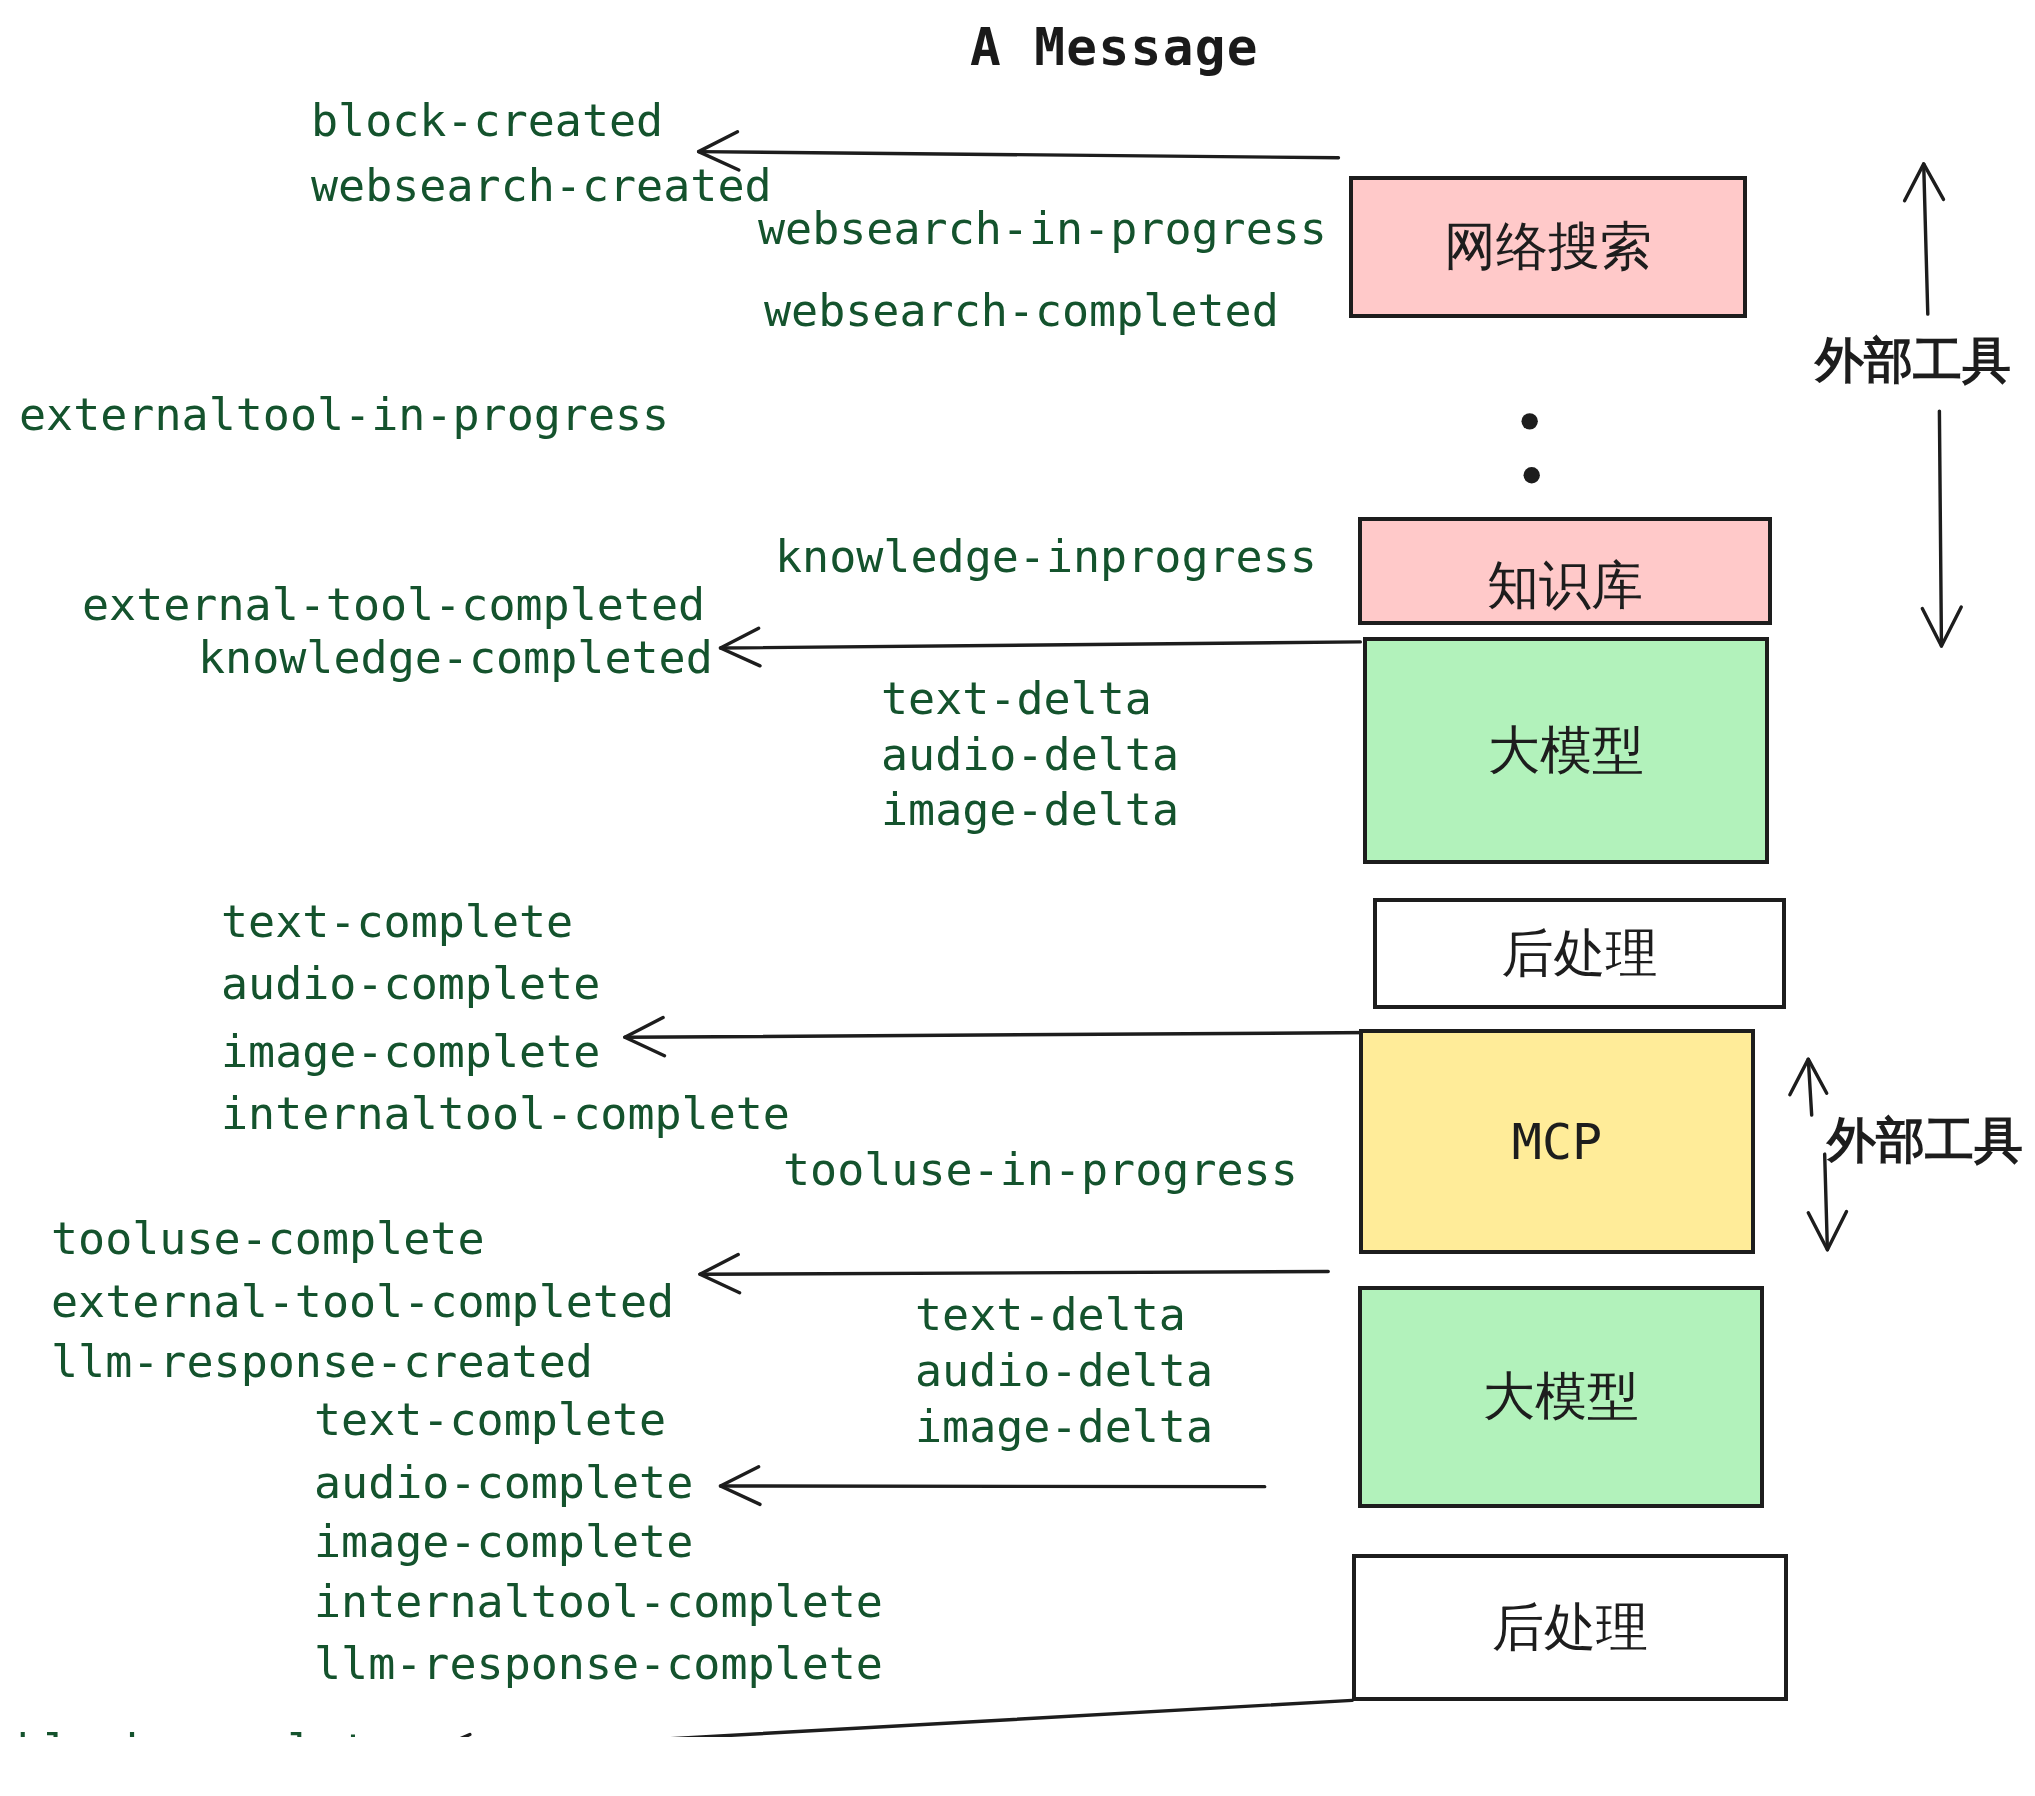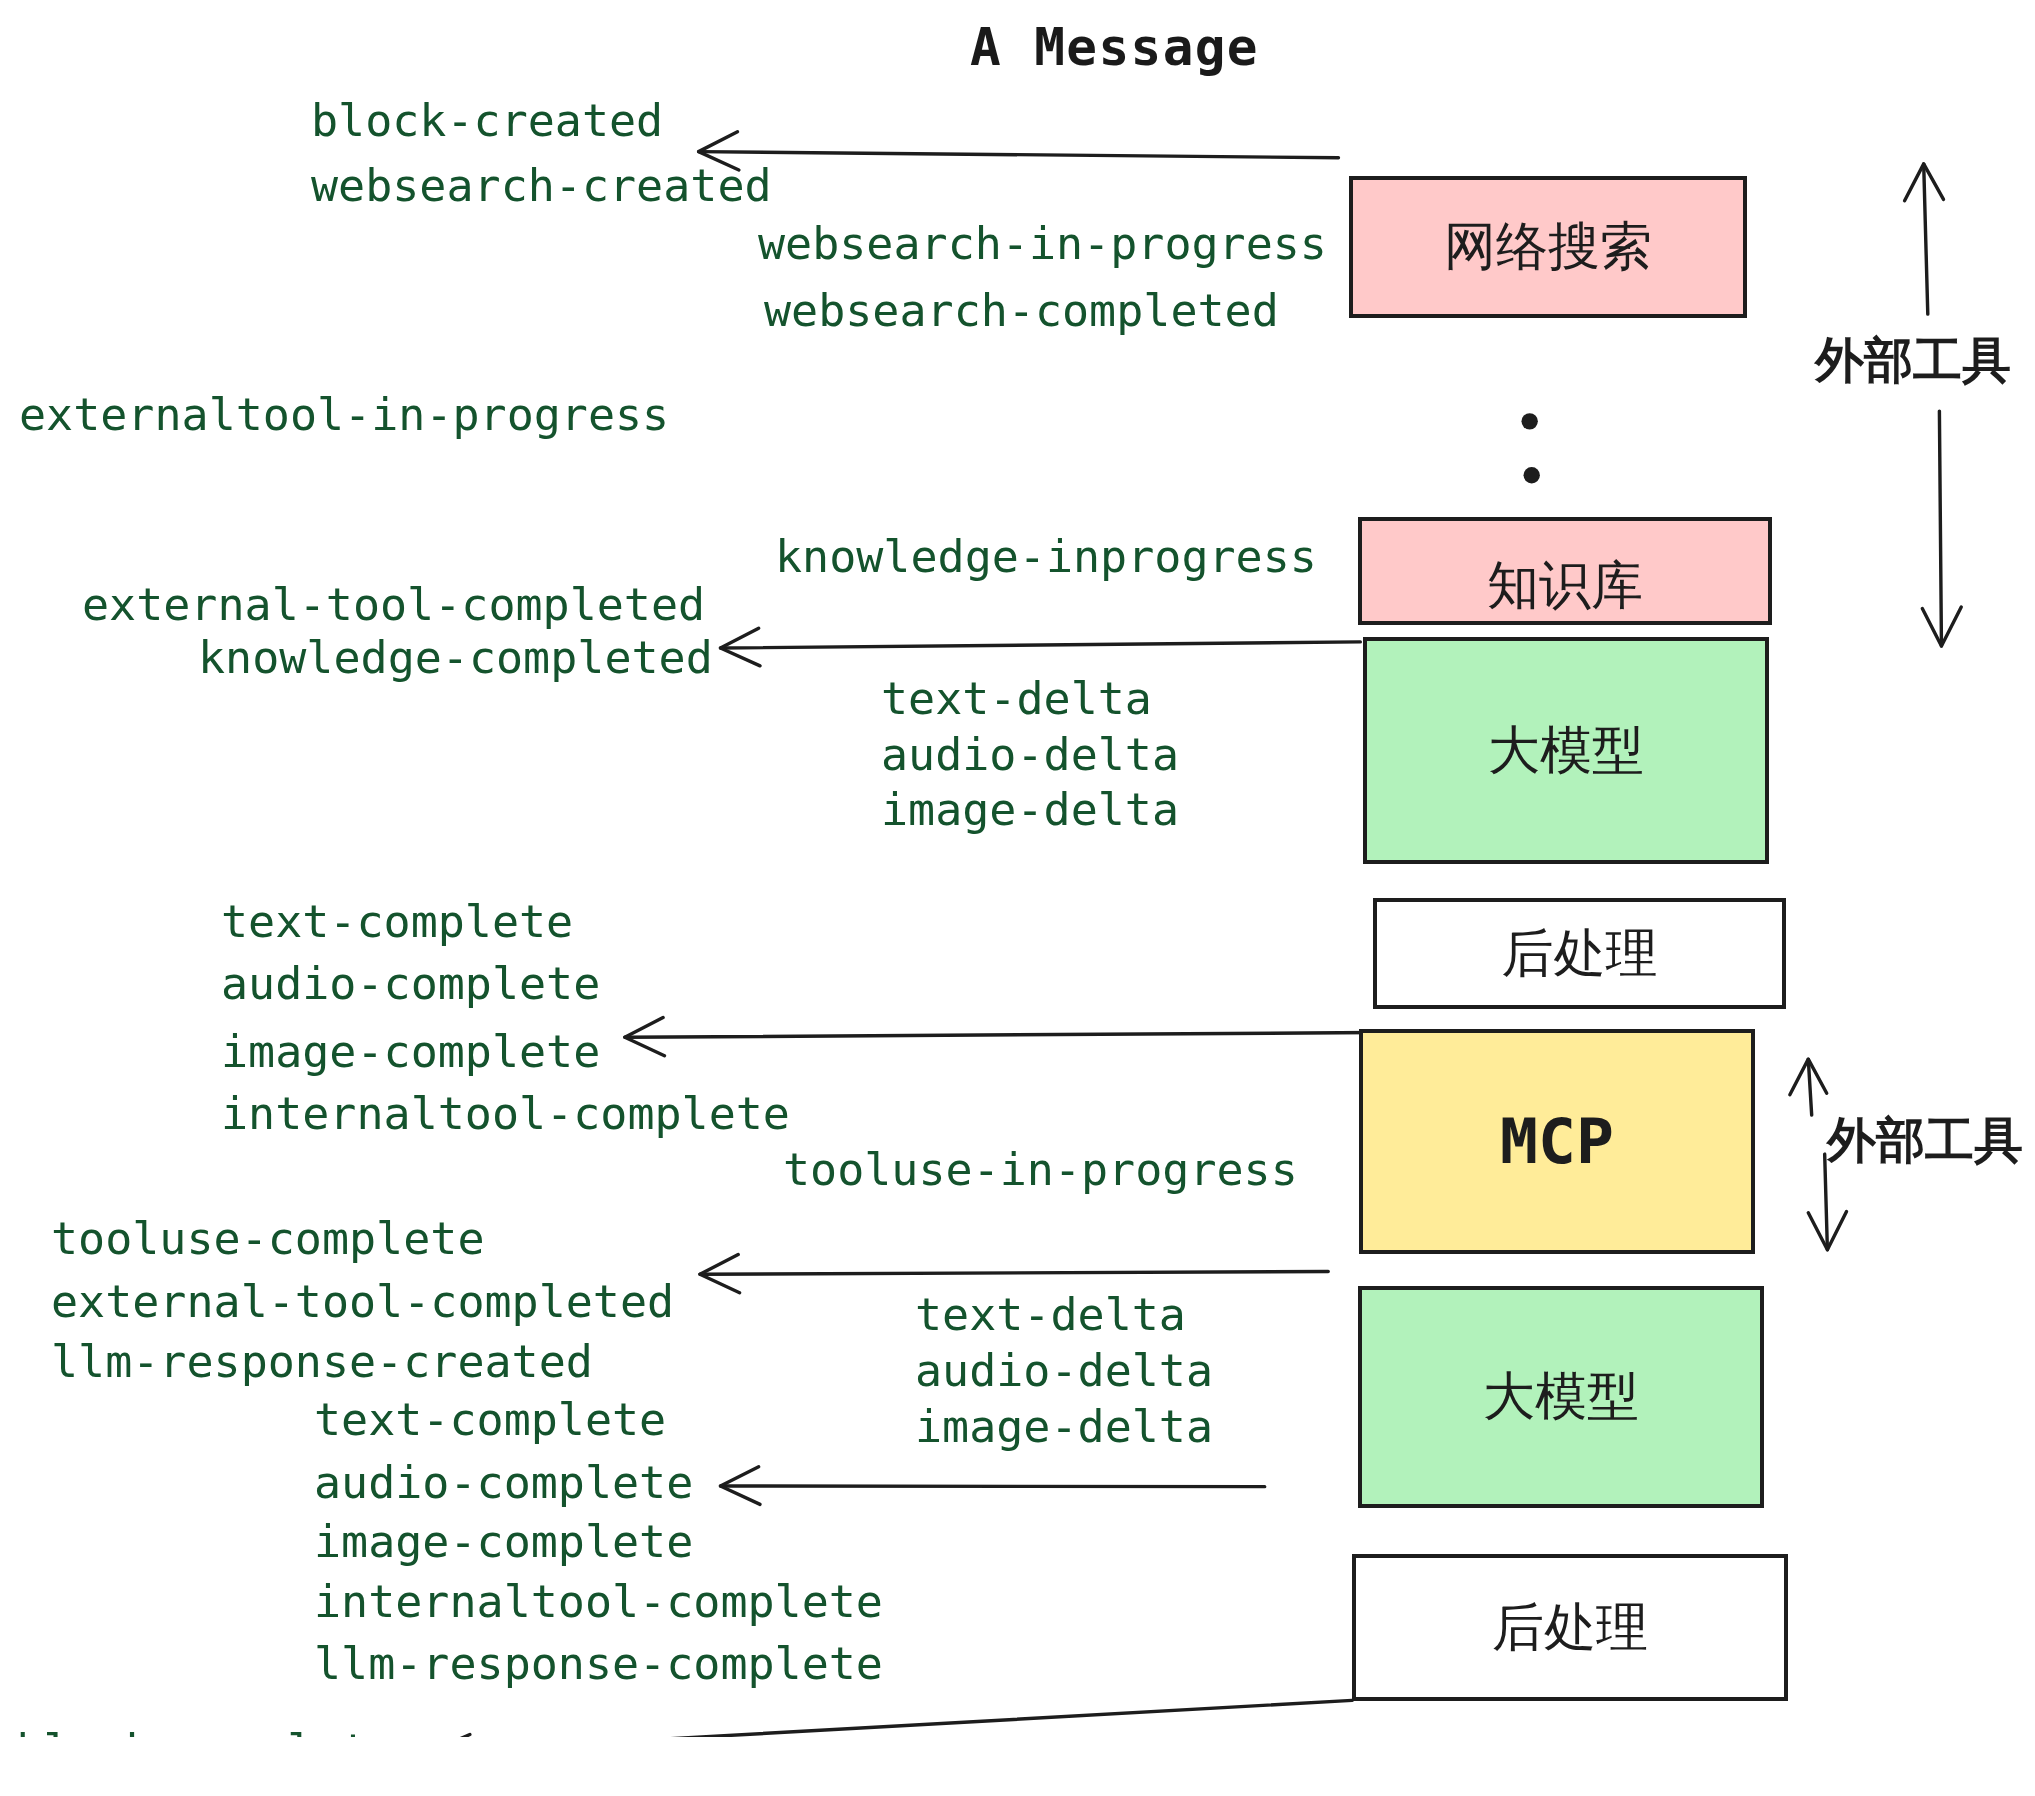--- a/index.html
+++ b/index.html
@@ -28,21 +28,21 @@
   }
   .box{
     position:absolute;
     border:4.8px solid #1d1d1d;
     display:flex;align-items:center;justify-content:center;
     font-family:"DejaVu Sans","Liberation Sans",sans-serif;
     font-size:52px;
     color:#1d1d1d;
     box-sizing:border-box;
   }
-  .box.mono{font-family:"DejaVu Sans Mono","Liberation Mono",monospace;font-size:63px;font-weight:bold;}
+  .box.mono{font-family:"DejaVu Sans Mono","Liberation Mono",monospace;font-size:50px;}
   .side-label{
     position:absolute;
     font-family:"DejaVu Sans","Liberation Sans",sans-serif;
     font-size:49px;
     line-height:1;
     white-space:nowrap;
     color:#1d1d1d;
     font-weight:bold;
   }
   
@@ -138,21 +138,21 @@
   </div>
   <div class="box" id="box-post-2" style="background-color: rgb(255, 255, 255);">
     <span>后处理</span>
   </div>
 
   <div class="side-label" style="left:1815px;top:336px;">外部工具</div>
   <div class="side-label" style="left:1827px;top:1116px;">外部工具</div>
 
   <div class="evt" style="left:311px;top:98px;">block-created</div>
   <div class="evt" style="left:311px;top:163px;">websearch-created</div>
-  <div class="evt" style="left:758px;top:206px;margin-top:15px;">websearch-in-progress</div>
+  <div class="evt" style="left:758px;top:206px;">websearch-in-progress</div>
   <div class="evt" style="left:764px;top:288px;">websearch-completed</div>
   <div class="evt" style="left:19px;top:392px;">externaltool-in-progress</div>
   <div class="evt" style="left:775px;top:534px;">knowledge-inprogress</div>
   <div class="evt" style="left:82px;top:582px;">external-tool-completed</div>
   <div class="evt" style="left:198px;top:635px;">knowledge-completed</div>
 
   <div class="evt" style="left:881px;top:676px;">text-delta</div>
   <div class="evt" style="left:881px;top:732px;">audio-delta</div>
   <div class="evt" style="left:881px;top:787px;">image-delta</div>
 

